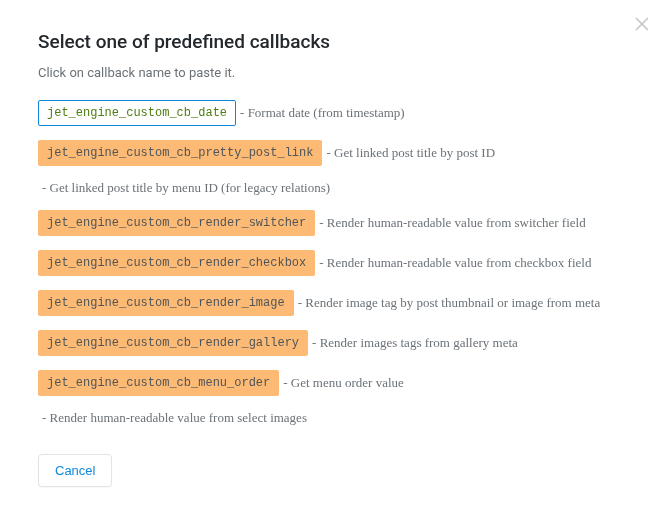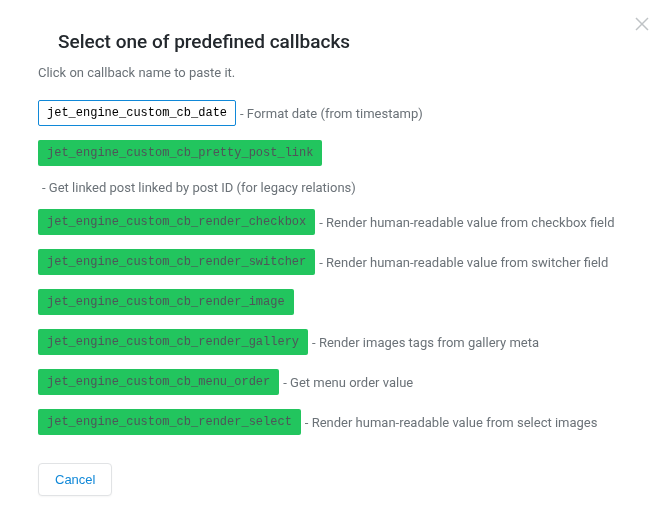--- a/index.html
+++ b/index.html
@@ -34,60 +34,60 @@
     }
     .close-btn svg {
       width: 16px;
       height: 16px;
     }
     .title {
       font-size: 19px;
       font-weight: 500;
       color: #23282d;
       margin-bottom: 12px;
-      margin-left: 20px;
     }
     .subtitle {
       font-size: 13px;
       color: #6b7278;
       margin-bottom: 20px;
     }
     .callback-list {
       display: flex;
       flex-direction: column;
       gap: 14px;
     }
     .callback-row {
       display: flex;
       align-items: center;
       flex-wrap: nowrap;
       font-size: 13px;
     }
     .callback-name {
       font-family: "SFMono-Regular", Consolas, "Liberation Mono", Menlo, monospace;
       font-size: 12px;
-      background: #22c55e;
+      background: #fdba74;
       color: #4f5559;
       padding: 5px 8px;
       border: 1px solid transparent;
       border-radius: 2px;
       cursor: pointer;
       white-space: nowrap;
       display: inline-block;
     }
     .callback-name.selected {
       border: 1px solid #1088d8;
       background: #ffffff;
-      color: #000000;
+      color: #4d7c0f;
     }
     .callback-desc {
       color: #6b7278;
       font-size: 13px;
       margin-left: 4px;
       white-space: nowrap;
+      font-family: Liberation Serif, serif;
     }
     .footer {
       margin-top: 28px;
     }
     .cancel-btn {
       display: inline-block;
       padding: 8px 16px;
       border: 1px solid #e1e3e5;
       border-radius: 4px;
       background: #ffffff;
@@ -113,45 +113,46 @@
   <h2 class="title">Select one of predefined callbacks</h2>
   <p class="subtitle">Click on callback name to paste it.</p>
 
   <div class="callback-list" id="callback-list">
       <div class="callback-row">
         <span class="callback-name selected">jet_engine_custom_cb_date</span>
         <span class="callback-desc"> - <span>Format date (from timestamp)</span></span>
       </div>
       <div class="callback-row">
         <span class="callback-name">jet_engine_custom_cb_pretty_post_link</span>
+        <span class="callback-desc"> - <span>Get linked post title by post ID</span></span>
       </div>
       <div class="callback-row">
-        <span class="callback-desc"> - <span>Get linked post linked by post ID (for legacy relations)</span></span>
+        <span class="callback-desc"> - <span>Get linked post title by menu ID (for legacy relations)</span></span>
+      </div>
+      <div class="callback-row">
+        <span class="callback-name">jet_engine_custom_cb_render_switcher</span>
+        <span class="callback-desc"> - <span>Render human-readable value from switcher field</span></span>
       </div>
       <div class="callback-row">
         <span class="callback-name">jet_engine_custom_cb_render_checkbox</span>
         <span class="callback-desc"> - <span>Render human-readable value from checkbox field</span></span>
       </div>
       <div class="callback-row">
-        <span class="callback-name">jet_engine_custom_cb_render_switcher</span>
-        <span class="callback-desc"> - <span>Render human-readable value from switcher field</span></span>
-      </div>
-      <div class="callback-row">
         <span class="callback-name">jet_engine_custom_cb_render_image</span>
+        <span class="callback-desc"> - <span>Render image tag by post thumbnail or image from meta</span></span>
       </div>
       <div class="callback-row">
         <span class="callback-name">jet_engine_custom_cb_render_gallery</span>
         <span class="callback-desc"> - <span>Render images tags from gallery meta</span></span>
       </div>
       <div class="callback-row">
         <span class="callback-name">jet_engine_custom_cb_menu_order</span>
         <span class="callback-desc"> - <span>Get menu order value</span></span>
       </div>
       <div class="callback-row">
-        <span class="callback-name">jet_engine_custom_cb_render_select</span>
         <span class="callback-desc"> - <span>Render human-readable value from select images</span></span>
       </div>
     </div>
 
   <div class="footer">
     <button class="cancel-btn">Cancel</button>
   </div>
 </div>
 
 </body></html>

